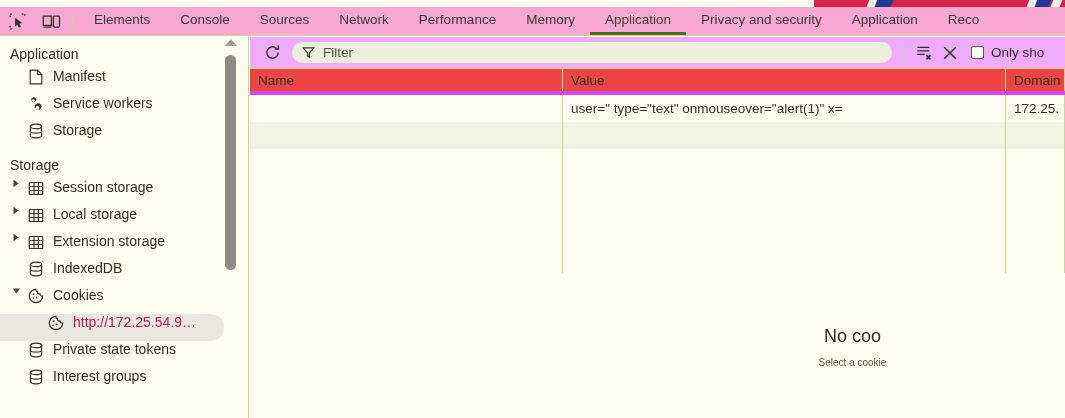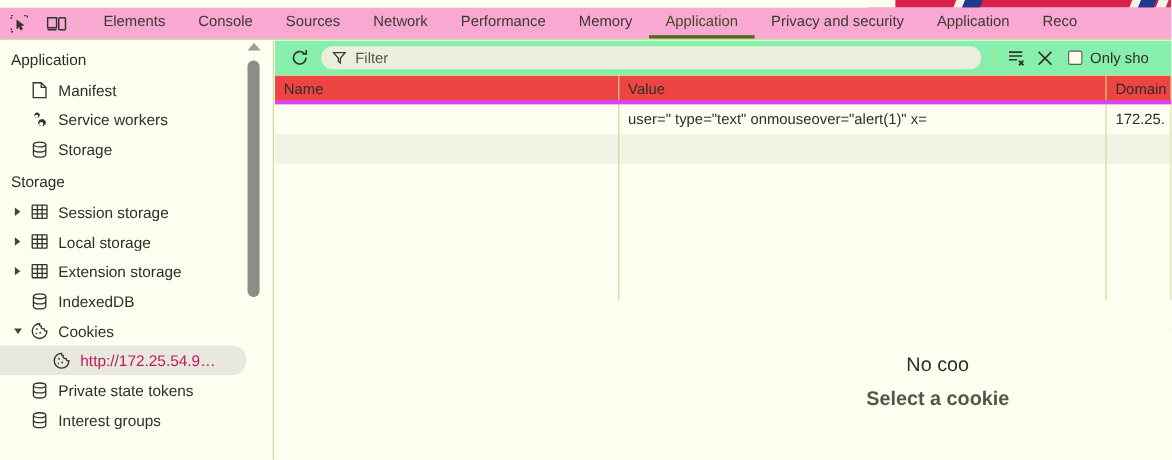--- a/index.html
+++ b/index.html
@@ -50,21 +50,21 @@
   .sidebar {
     position: absolute; top: 37px; left: 0; width: 249px; height: 381px;
     background: #fdfdf0; overflow: hidden;
     border-right: 1px solid #c8dc8e;
   }
   .sb-section {
     font-size: 14px; color: #2f2f28; padding: 8px 0 6px 10px;
   }
   .sb-section.first { padding-top: 9px; }
   .sb-item {
-    display: flex; align-items: center; height: 27px;
+    display: flex; align-items: flex-start; height: 27px;
     font-size: 14px; color: #2f2f28; padding-left: 26px;
     white-space: nowrap;
   }
   .sb-item.lvl2 { padding-left: 46px; }
   .sb-item.selected {
     background: #e8e8df; border-radius: 0 13px 13px 0;
     margin-right: 24px;
   }
   .sb-item.selected .sb-label { color: #be185d; }
   .twisty {
@@ -91,21 +91,21 @@
   .sb-thumb {
     position: absolute; top: 18px; left: 1px; width: 11px; height: 215px;
     background: #8d8d86; border-radius: 6px;
   }
 
   
   .main { position: absolute; top: 37px; left: 250px; width: 815px; height: 381px; background: #fdfdf0; }
 
   .mt-toolbar {
     position: absolute; top: 0; left: 0; width: 815px; height: 32px;
-    background: #86efac; border-bottom: 1px solid #c8dc8e;
+    background: #f0abfc; border-bottom: 1px solid #c8dc8e;
     display: flex; align-items: center;
   }
   .mt-refresh {
     width: 30px; height: 26px; margin-left: 7px;
     display: flex; align-items: center; justify-content: center; color: #33332b;
   }
   .filter-box {
     flex: 0 0 600px; height: 21px; margin-left: 5px;
     background: #eaeeda; border-radius: 11px;
     display: flex; align-items: center; padding: 0 10px;
@@ -150,21 +150,21 @@
     position: absolute; top: 204px; left: 0; width: 1007px; height: 1px; background: #c8dc8e;
   }
 
   
   .preview {
     position: absolute; top: 238px; left: 0; width: 815px; height: 143px;
     display: flex; flex-direction: column; align-items: center; justify-content: center;
     background: #fdfdf0;
   }
   .pv-title { font-size: 18px; color: #2f2f28; margin-bottom: 10px; white-space: nowrap; }
-  .pv-sub { font-size: 18px; color: #55554a; white-space: nowrap; font-weight: bold; }
+  .pv-sub { font-size: 10px; color: #55554a; white-space: nowrap; }
   .pv-inner { margin-left: 390px; text-align: center; }
 </style>
 </head>
 <body>
 
 <div class="app">
 
   <div class="page-bleed">
     <div class="bleed-red"></div>
     <div class="bleed-white-l"></div>

